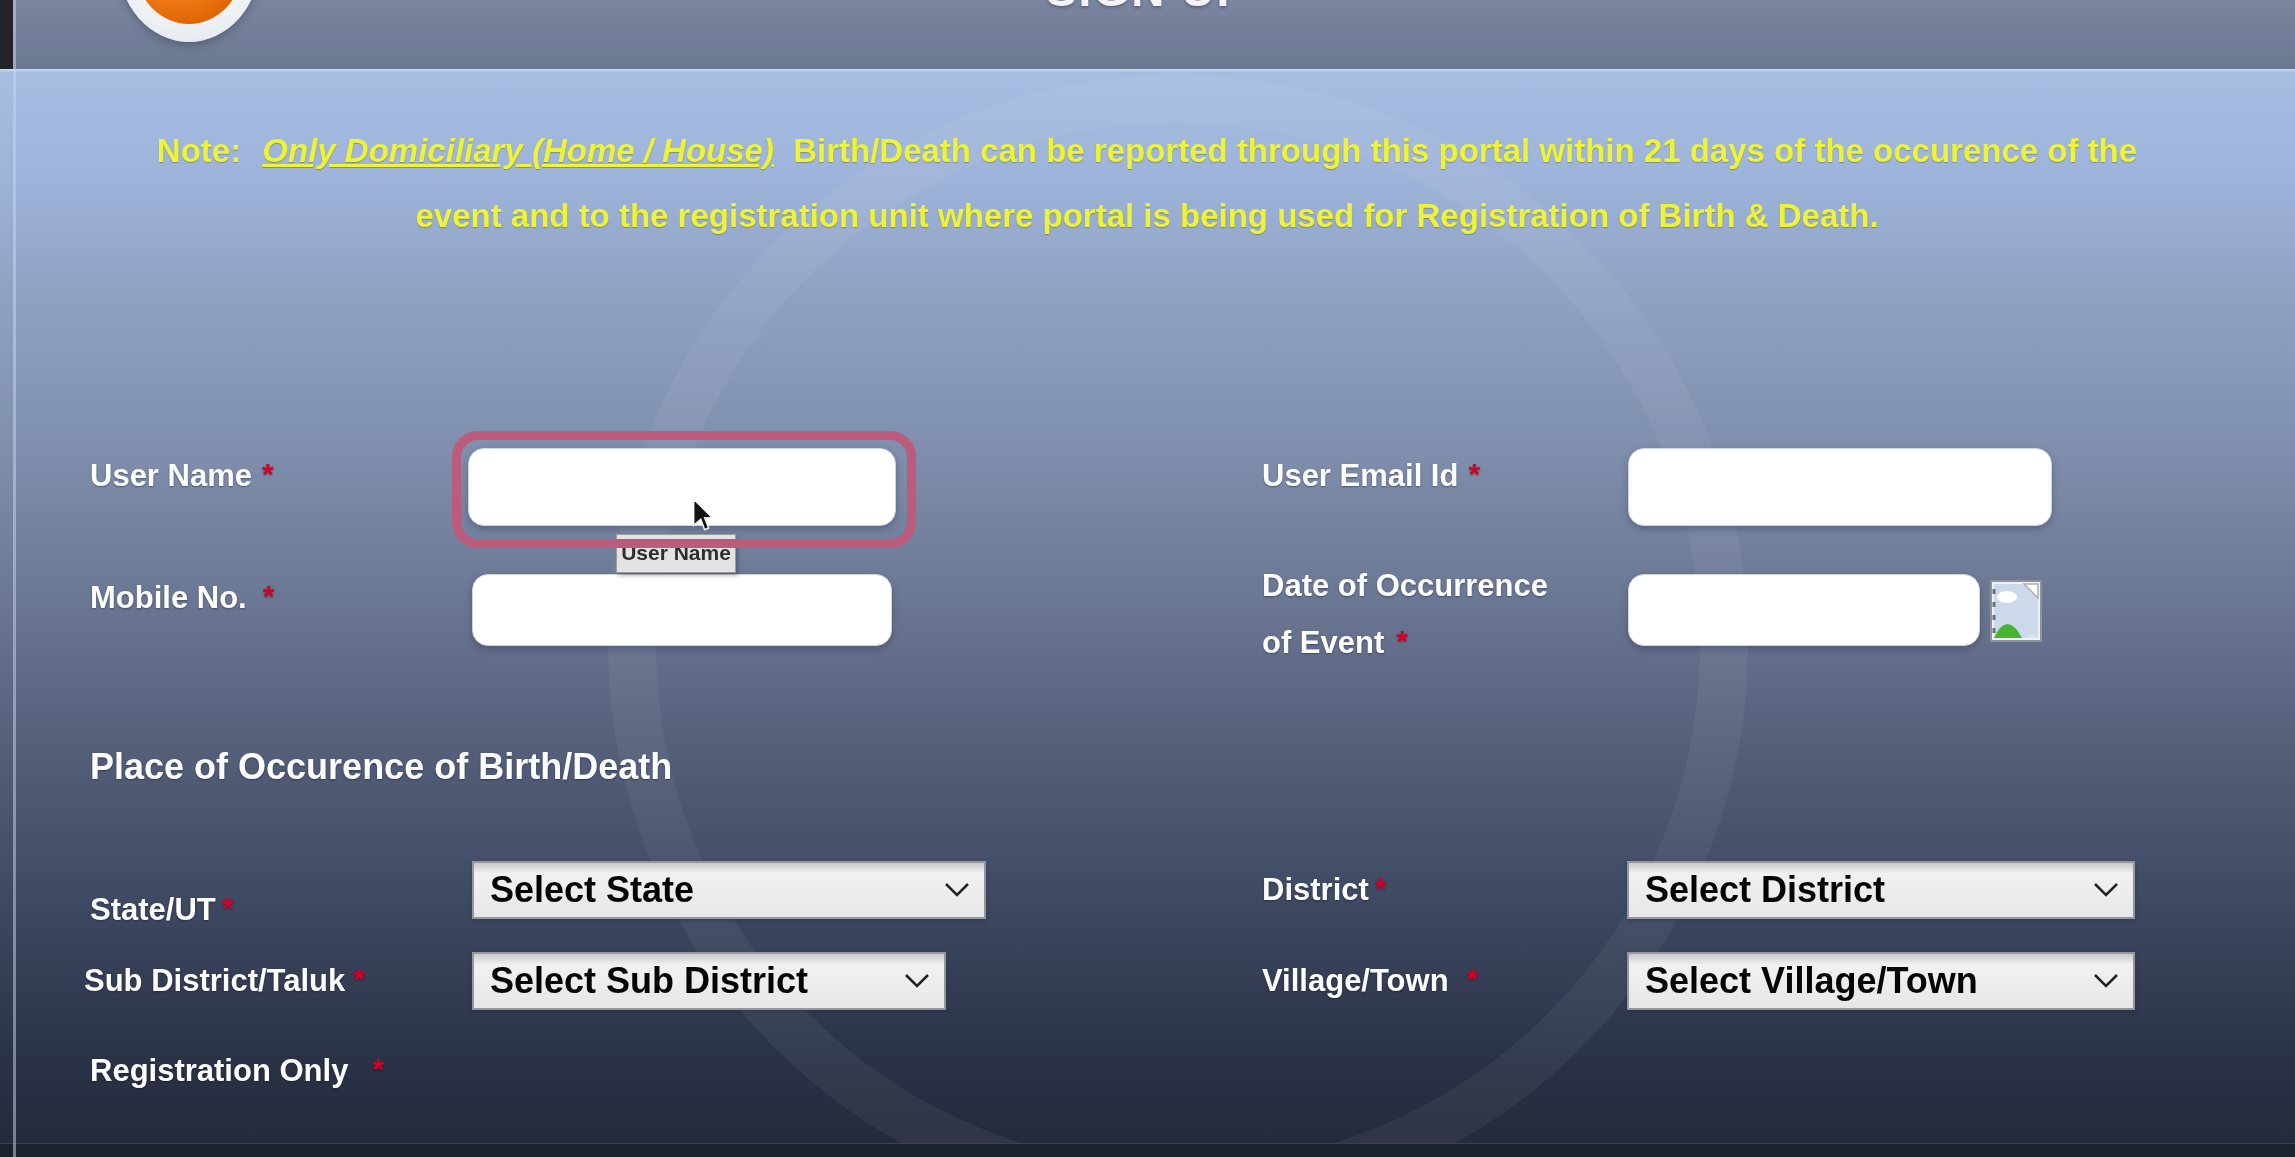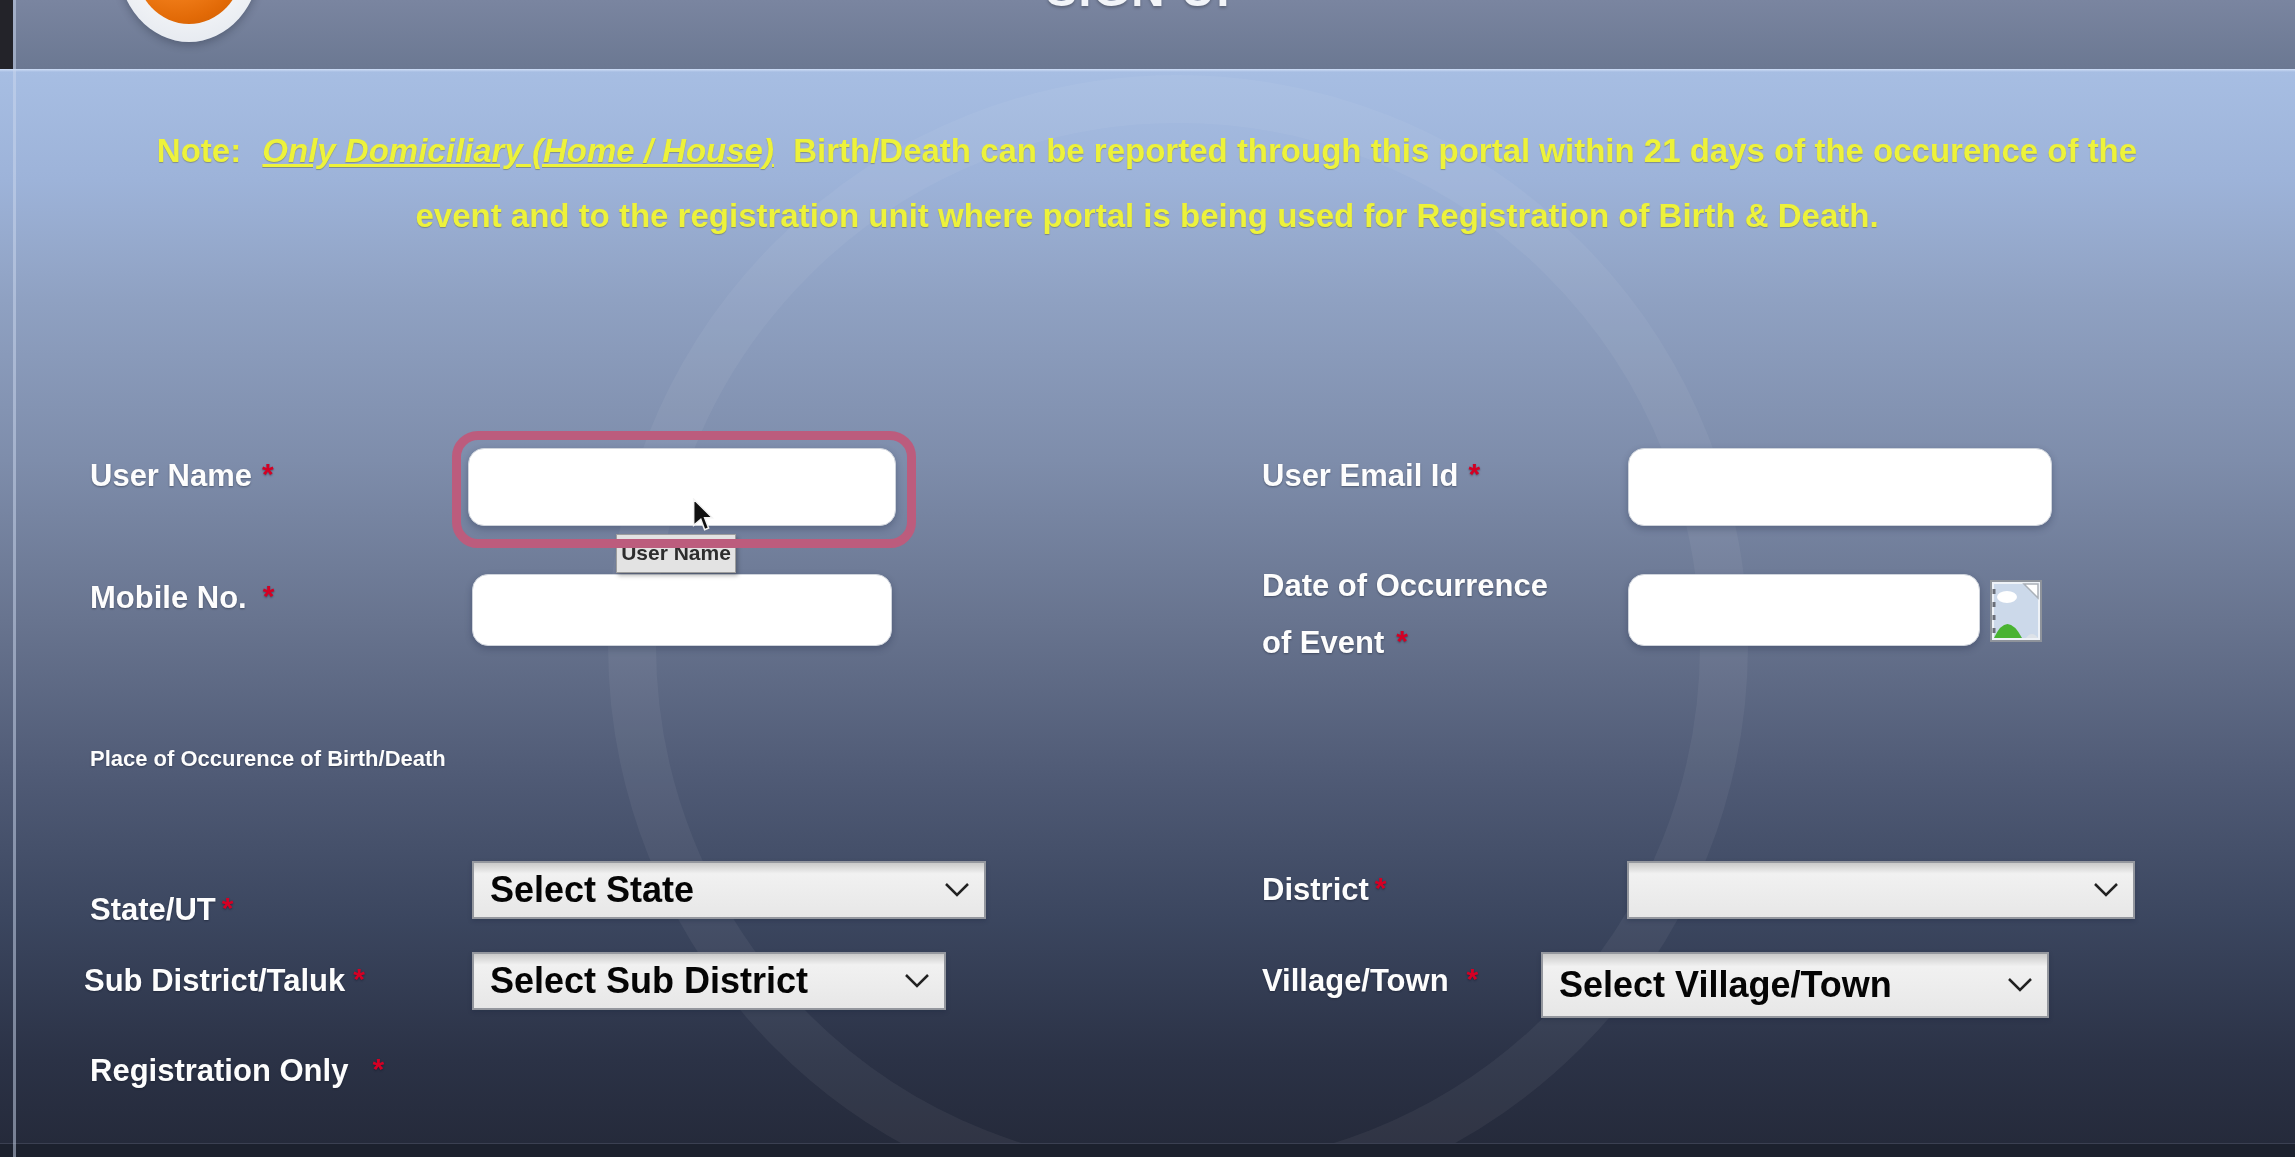--- a/index.html
+++ b/index.html
@@ -35,21 +35,21 @@
   
   .note{left:152px;top:118px;width:1990px;text-align:center;
     font-size:33px;font-weight:700;color:#edf23b;line-height:65px;
     text-shadow:0 1px 1px rgba(70,70,0,.35);z-index:2;}
   .note .em{font-style:italic;text-decoration:underline;margin:0 10px 0 10px;}
   .note .pre{margin-right:2px;}
   
   .field-label{font-size:31px;font-weight:700;color:#fdfdfd;
     text-shadow:0 1px 2px rgba(10,15,30,.4);white-space:nowrap;z-index:2;}
   .req{color:#d40024;font-size:30px;font-weight:700;position:relative;top:-2px;}
-  .section-heading{font-size:22px;font-weight:700;color:#fdfdfd;
+  .section-heading{font-size:36px;font-weight:700;color:#fdfdfd;
     text-shadow:0 1px 2px rgba(10,15,30,.4);z-index:2;}
   
   .text-input{border:1px solid #cfd4dc;border-radius:16px;background:#ffffff;
     box-shadow:0 3px 7px rgba(25,35,65,.30);font-size:30px;padding:0 18px;
     box-sizing:border-box;outline:none;z-index:2;color:#222;}
   .focus-ring{border:9px solid #bc5c7d;border-radius:26px;box-sizing:border-box;
     background:transparent;z-index:5;}
   .tooltip{background:#e3e3e3;border:1px solid #9d9d9d;color:#2e2e2e;
     font-size:21px;font-weight:700;text-align:center;line-height:35px;
     box-shadow:2px 3px 4px rgba(0,0,0,.25);z-index:4;}
@@ -132,39 +132,40 @@
     <span class="select-value">Select State</span>
     <svg class="chev" width="26" height="16" viewBox="0 0 26 16">
       <polyline points="2,2 13,13 24,2" fill="none" stroke="#222" stroke-width="2.5"></polyline>
       </svg>
   </div>
 
   <div class="abs field-label" style="left:1262px;top:872px">
     <span>District</span><span class="req" style="margin-left:6px">*</span>
   </div>
   <div class="abs select" style="left:1627px;top:861px;width:508px;height:58px">
+    <span class="select-value">Select District</span>
     <svg class="chev" width="26" height="16" viewBox="0 0 26 16">
       <polyline points="2,2 13,13 24,2" fill="none" stroke="#222" stroke-width="2.5"></polyline>
       </svg>
   </div>
 
   <div class="abs field-label" style="left:84px;top:963px">
     <span>Sub District/Taluk</span><span class="req" style="margin-left:8px">*</span>
   </div>
   <div class="abs select" style="left:472px;top:952px;width:474px;height:58px">
     <span class="select-value">Select Sub District</span>
     <svg class="chev" width="26" height="16" viewBox="0 0 26 16">
       <polyline points="2,2 13,13 24,2" fill="none" stroke="#222" stroke-width="2.5"></polyline>
       </svg>
   </div>
 
   <div class="abs field-label" style="left:1262px;top:963px">
     <span>Village/Town</span><span class="req" style="margin-left:18px">*</span>
   </div>
-  <div class="abs select" style="left:1541px;top:952px;width:508px;height:66px">
+  <div class="abs select" style="left:1627px;top:952px;width:508px;height:58px">
     <span class="select-value">Select Village/Town</span>
     <svg class="chev" width="26" height="16" viewBox="0 0 26 16">
       <polyline points="2,2 13,13 24,2" fill="none" stroke="#222" stroke-width="2.5"></polyline>
       </svg>
   </div>
 
   <div class="abs field-label" style="left:90px;top:1053px">
     <span>Registration Only</span><span class="req" style="margin-left:24px">*</span>
   </div>
 

